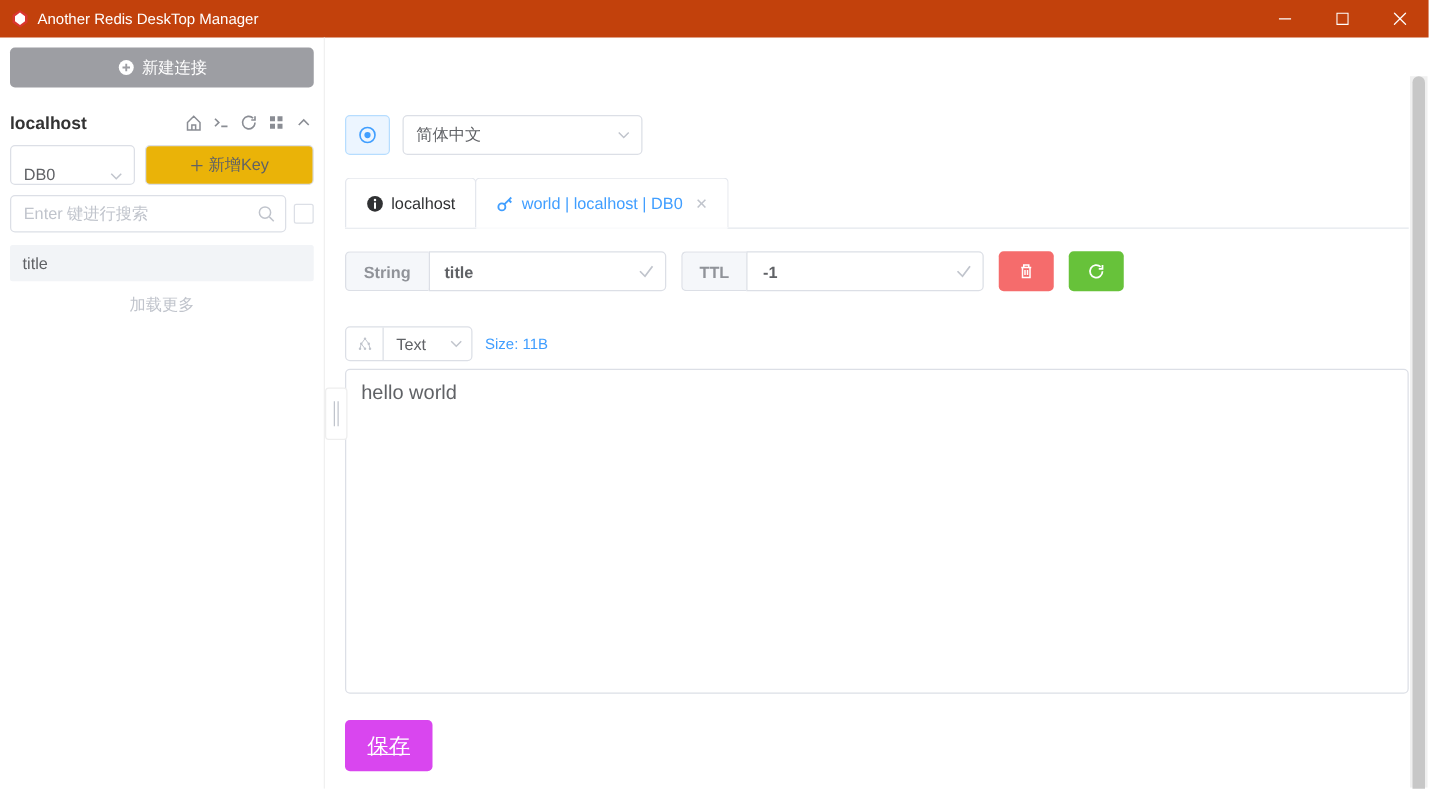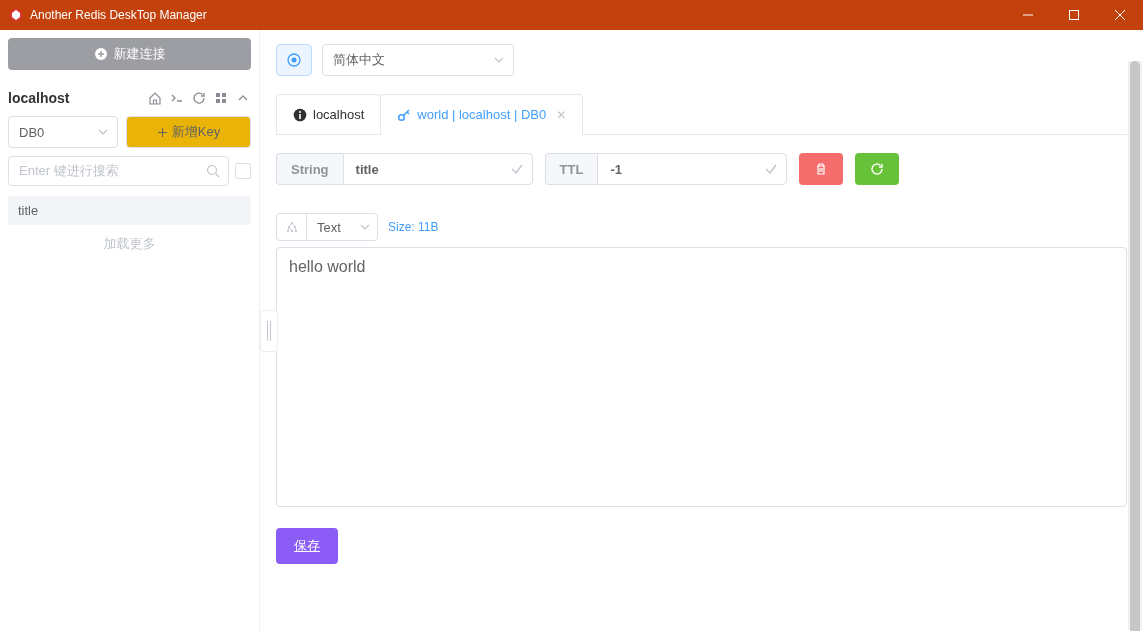--- a/index.html
+++ b/index.html
@@ -7,33 +7,33 @@
 
 
 .titlebar { height: 30px; background: #c2410c; display: flex; align-items: center; color: #fff; padding-left: 8px; }
 .titlebar .logo { width: 16px; height: 16px; margin-right: 6px; display: flex; align-items: center; justify-content: center; }
 .titlebar .title { font-size: 12px; flex: 1; }
 .titlebar .win-btn { width: 46px; height: 30px; display: flex; align-items: center; justify-content: center; cursor: pointer; }
 
 
 .main { display: flex; height: calc(631px - 30px); position: relative; }
 .sidebar { width: 260px; padding: 8px; display: flex; flex-direction: column; border-right: 1px solid #f0f0f0; }
-.content { flex: 1; padding: 14px 16px; position: relative; }
+.content { flex: 1; padding: 14px 16px; position: relative; margin-top: 48px; }
 .splitter { position: absolute; left: 260px; top: 50%; transform: translateY(-50%); width: 18px; height: 42px; display: flex; align-items: center; justify-content: center; cursor: pointer; color: #c0c4cc; background: #fff; border: 1px solid #eee; border-radius: 3px; z-index: 5; }
 
 
 .new-conn { background: #9d9ea3; color: #fff; border: none; border-radius: 4px; height: 32px; width: 100%; display: flex; align-items: center; justify-content: center; gap: 6px; cursor: pointer; font-size: 13px; }
 .conn-header { display: flex; align-items: center; margin-top: 20px; margin-bottom: 10px; }
 .conn-name { font-weight: bold; color: #333; font-size: 14px; flex: 1; }
 .conn-icons { display: flex; gap: 6px; color: #8a8d94; }
 .conn-icons span { cursor: pointer; width: 16px; height: 16px; display: inline-flex; align-items: center; justify-content: center; }
 .db-row { display: flex; gap: 8px; margin-bottom: 8px; }
 .select-box { height: 32px; border: 1px solid #dcdfe6; border-radius: 4px; padding: 0 26px 0 10px; display: flex; align-items: center; color: #606266; background: #fff; position: relative; cursor: pointer; }
 .select-box .chev { position: absolute; right: 8px; color: #c0c4cc; }
-.db-select { width: 110px; }
+.db-select { width: 100px; align-items: flex-end; }
 .add-key-btn { flex: 1; height: 32px; border: 1px solid #dcdfe6; border-radius: 4px; background: #eab308; cursor: pointer; display: flex; align-items: center; justify-content: center; gap: 4px; color: #606266; font-size: 13px; }
 .search-row { display: flex; gap: 6px; align-items: center; margin-bottom: 10px; }
 .search-input { flex: 1; height: 30px; border: 1px solid #dcdfe6; border-radius: 4px; padding: 0 30px 0 10px; color: #c0c4cc; position: relative; display: flex; align-items: center; }
 .search-input .search-icon { position: absolute; right: 8px; color: #c0c4cc; }
 .exact-toggle { width: 16px; height: 16px; border: 1px solid #dcdfe6; border-radius: 2px; cursor: pointer; }
 .key-item { background: #f2f4f7; padding: 7px 10px; border-radius: 2px; color: #606266; cursor: pointer; margin-bottom: 4px; }
 .load-more { text-align: center; color: #c0c4cc; padding: 6px; cursor: pointer; font-size: 13px; }
 
 
 .top-row { display: flex; align-items: center; gap: 10px; margin-bottom: 18px; }
@@ -60,21 +60,21 @@
 .refresh-btn { background: #67c23a; }
 
 .format-row { display: flex; align-items: center; gap: 10px; margin-bottom: 6px; }
 .format-select { display: flex; align-items: center; border: 1px solid #dcdfe6; border-radius: 4px; height: 28px; background: #fff; }
 .format-select .icon-part { width: 30px; border-right: 1px solid #dcdfe6; display: flex; align-items: center; justify-content: center; color: #c0c4cc; height: 100%; }
 .format-select .text-part { padding: 0 26px 0 10px; position: relative; color: #606266; height: 100%; display: flex; align-items: center; min-width: 70px; }
 .format-select .text-part .chev { position: absolute; right: 6px; color: #c0c4cc; }
 .size-text { color: #409eff; font-size: 12px; }
 
 .value-area { width: 100%; height: 260px; border: 1px solid #dcdfe6; border-radius: 4px; padding: 10px 12px; color: #606266; resize: none; font-family: inherit; font-size: 16px; outline: none; }
-.save-btn { margin-top: 18px; background: #8b5cf6; color: #fff; border: none; border-radius: 4px; padding: 9px 18px; cursor: pointer; font-size: 13px; text-decoration: underline; }
+.save-btn { margin-top: 18px; background: #d946ef; color: #fff; border: none; border-radius: 4px; padding: 9px 18px; cursor: pointer; font-size: 17px; text-decoration: underline; }
 
 .vscroll { position: absolute; right: 1px; top: 31px; bottom: 1px; width: 14px; background: #f0f0f0; }
 .vscroll .thumb { position: absolute; left: 2px; right: 2px; top: 0; height: 580px; background: #c7c7c7; border-radius: 5px; }
 
 svg { display: block; }
 </style>
 </head>
 <body>
 
 <div class="titlebar">

